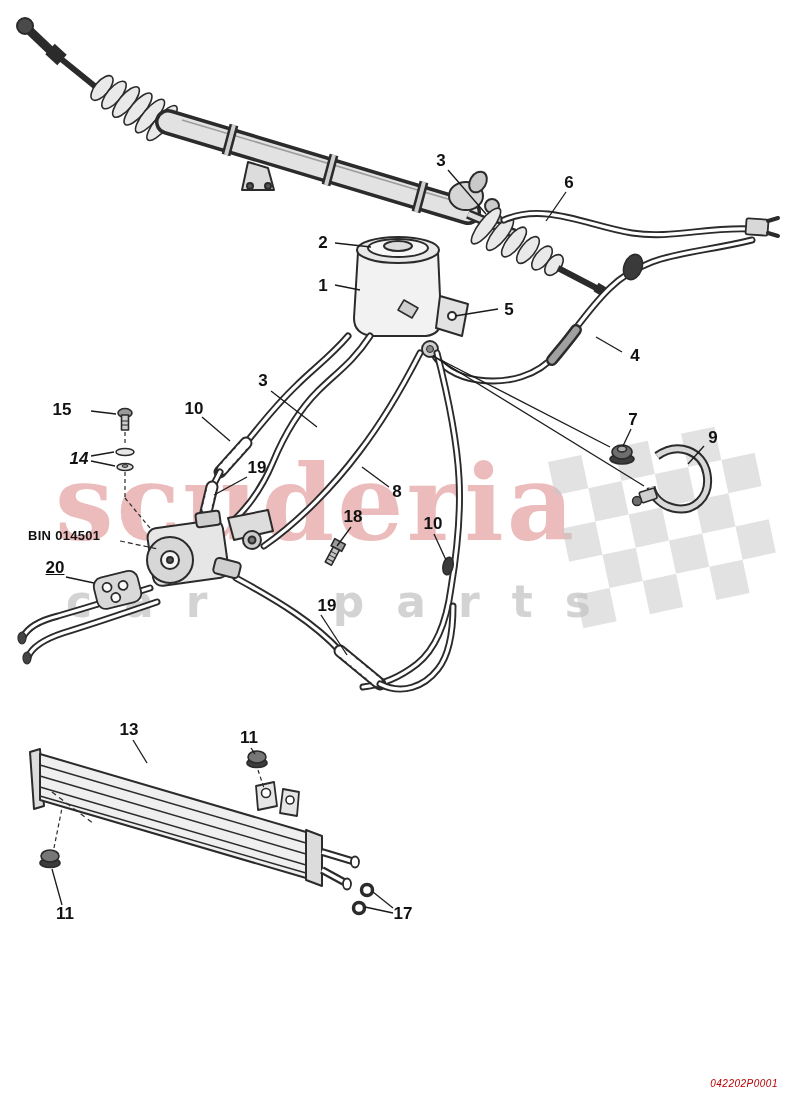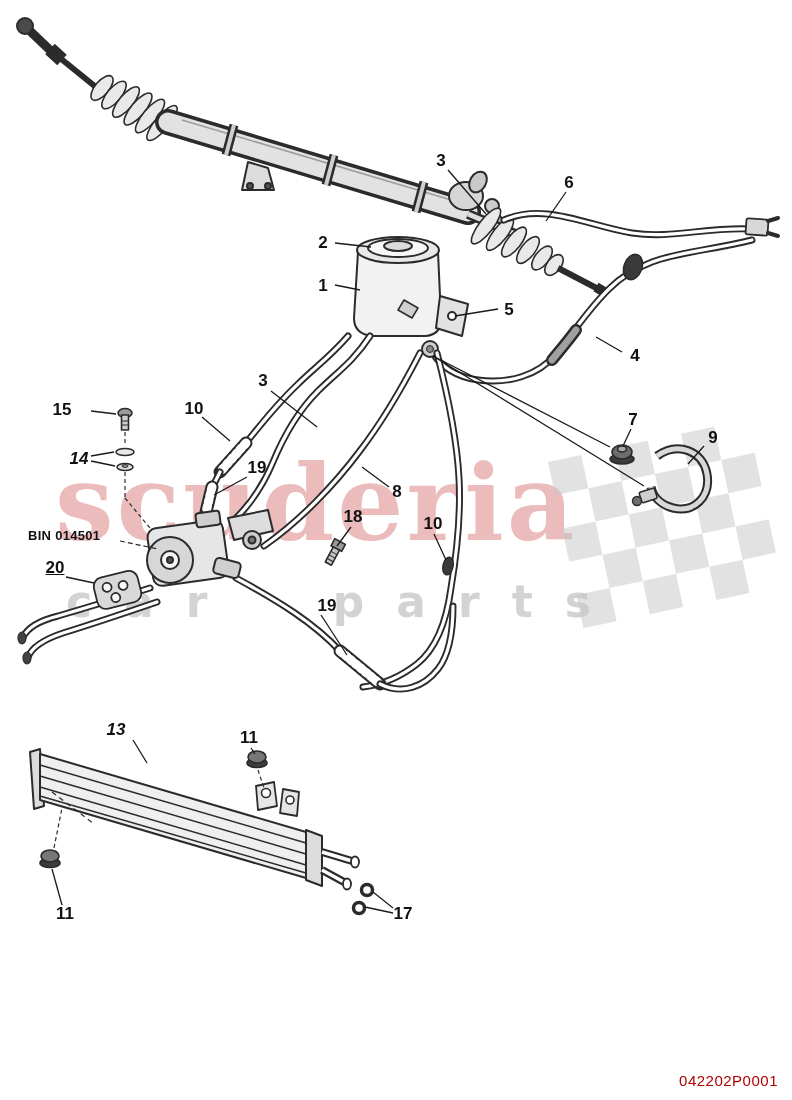--- a/index.html
+++ b/index.html
@@ -33,22 +33,23 @@
     position:absolute; transform:translate(-50%,-50%);
     font-weight:bold; font-size:17px; color:#111;
     font-family:"Liberation Sans", sans-serif; white-space:nowrap;
   }
   .bin-label {
     position:absolute; left:28px; top:528px; z-index:3;
     font-weight:bold; font-size:13px; color:#111; letter-spacing:.3px;
   }
   .part-number {
     position:absolute; right:14px; bottom:11px; z-index:3;
-    font-size:15px; color:#b40000; letter-spacing:.5px;
+    font-size:10px; color:#b40000; letter-spacing:.5px;
     font-family:"Liberation Sans", sans-serif;
+    font-style:italic;
   }
 </style>
 </head>
 <body>
 
 <div class="stage">
 
   <div class="watermark-layer">
     <div class="wm-primary">scuderia</div>
     <div class="wm-secondary">car parts</div>
@@ -323,21 +324,21 @@
       <div class="callout" style="left: 194px; top: 409px;">10</div>
       <div class="callout" style="left: 633px; top: 420px;">7</div>
       <div class="callout" style="left: 713px; top: 438px;">9</div>
       <div class="callout" style="left: 79px; top: 459px; font-style: italic;">14</div>
       <div class="callout" style="left: 257px; top: 468px;">19</div>
       <div class="callout" style="left: 397px; top: 492px;">8</div>
       <div class="callout" style="left: 353px; top: 517px;">18</div>
       <div class="callout" style="left: 433px; top: 524px;">10</div>
       <div class="callout" style="left: 55px; top: 568px; text-decoration: underline;">20</div>
       <div class="callout" style="left: 327px; top: 606px;">19</div>
-      <div class="callout" style="left: 116px; top: 730px; font-style: italic;">13</div>
+      <div class="callout" style="left: 129px; top: 730px;">13</div>
       <div class="callout" style="left: 249px; top: 738px;">11</div>
       <div class="callout" style="left: 65px; top: 914px;">11</div>
       <div class="callout" style="left: 403px; top: 914px; text-align: center;">17</div>
     </div>
 
   <div class="bin-label">BIN 014501</div>
   <div class="part-number">042202P0001</div>
 
 </div>
 

